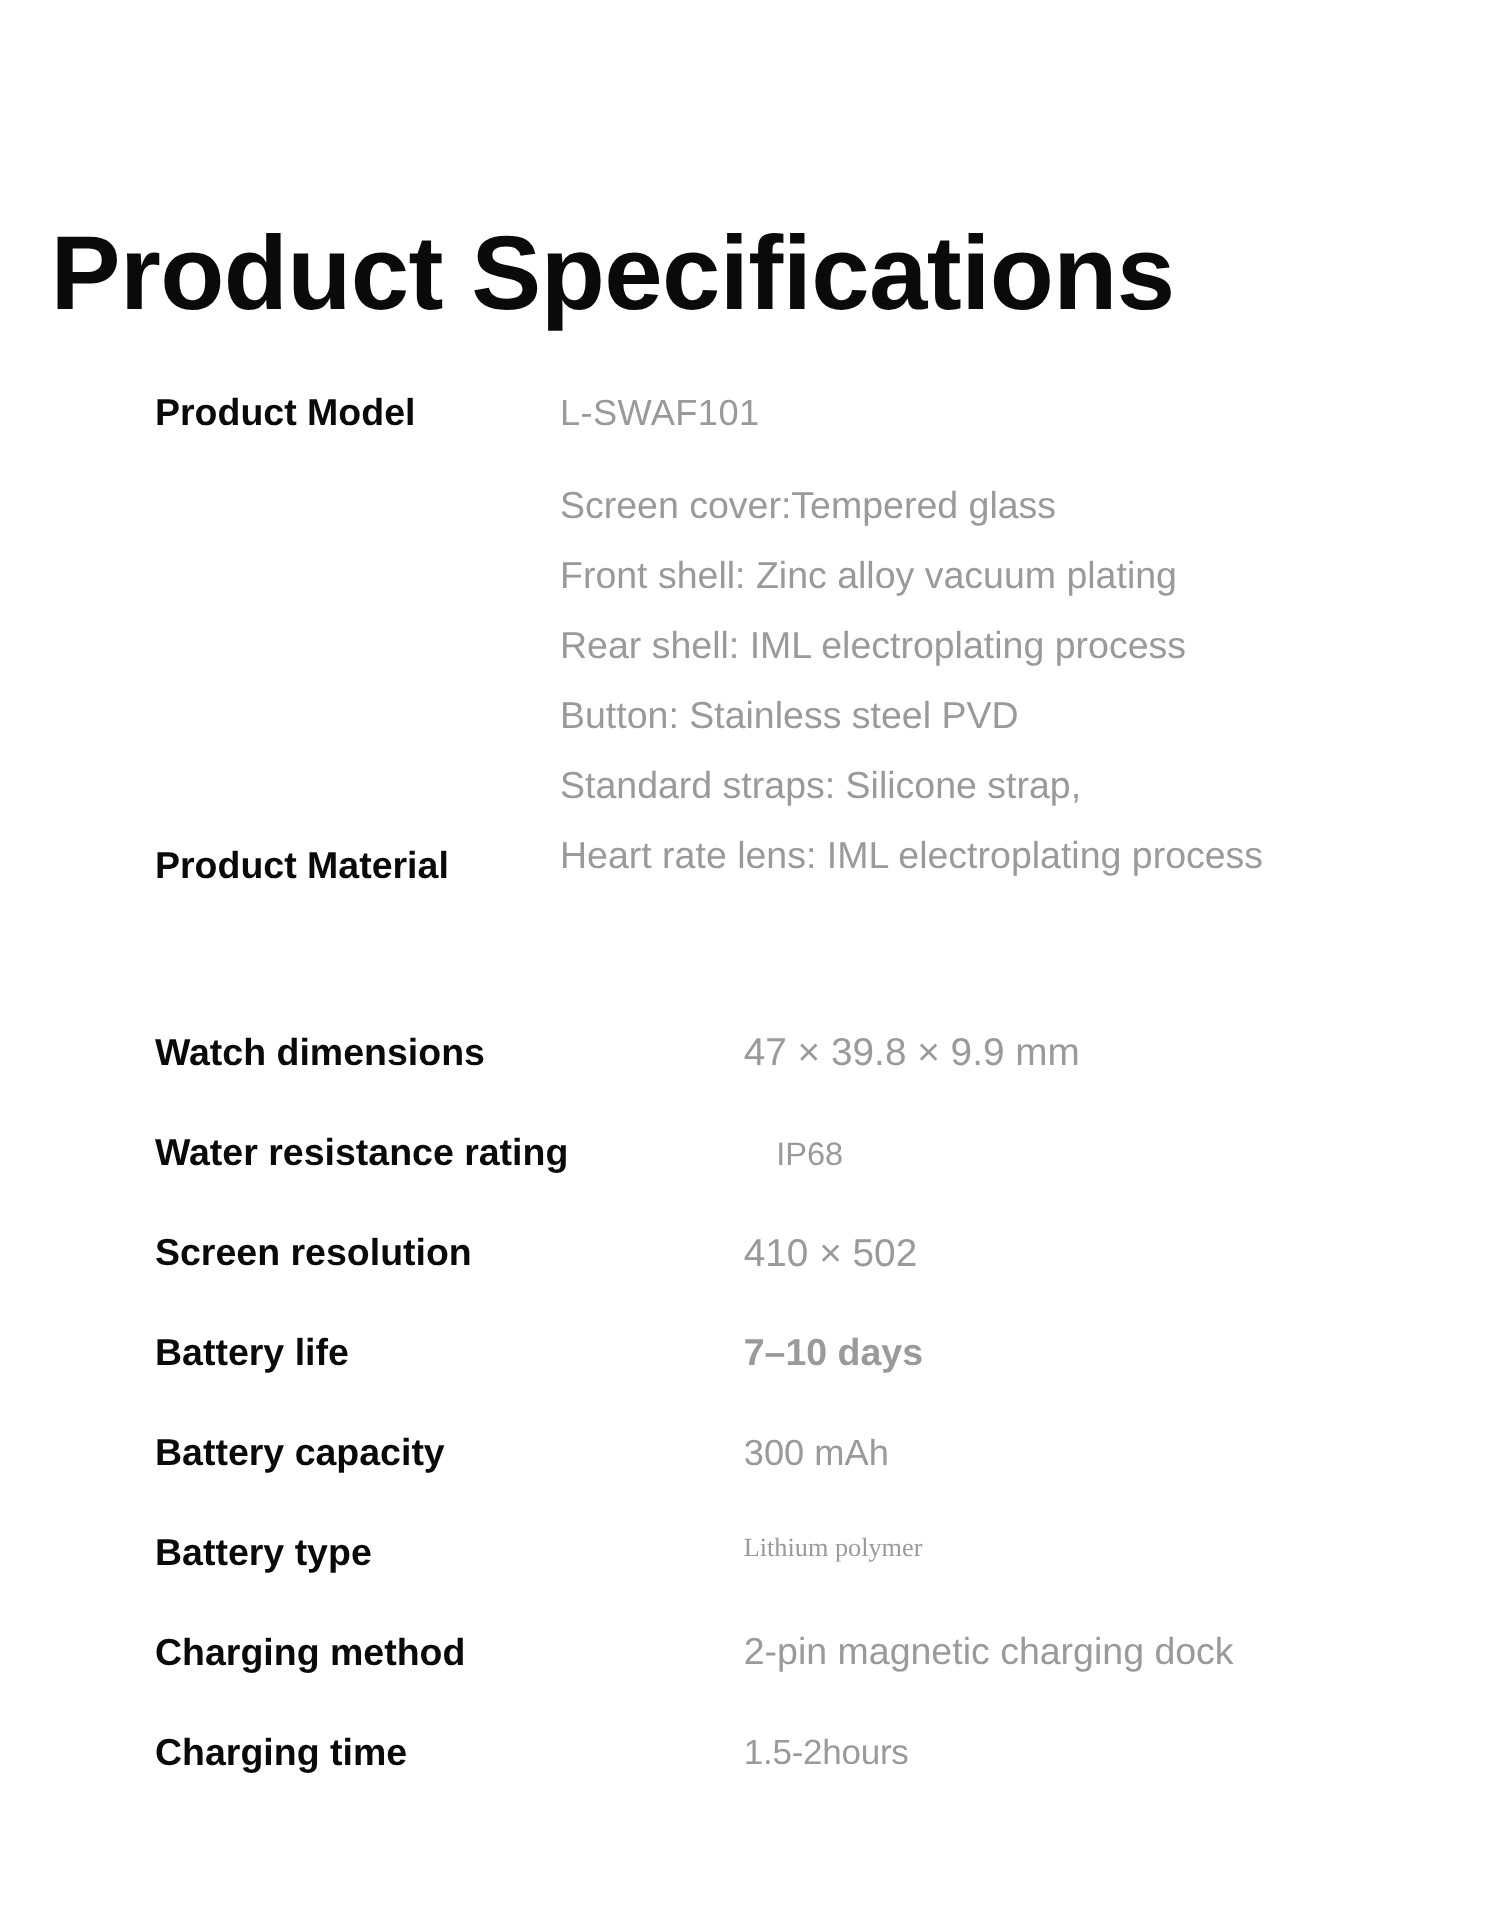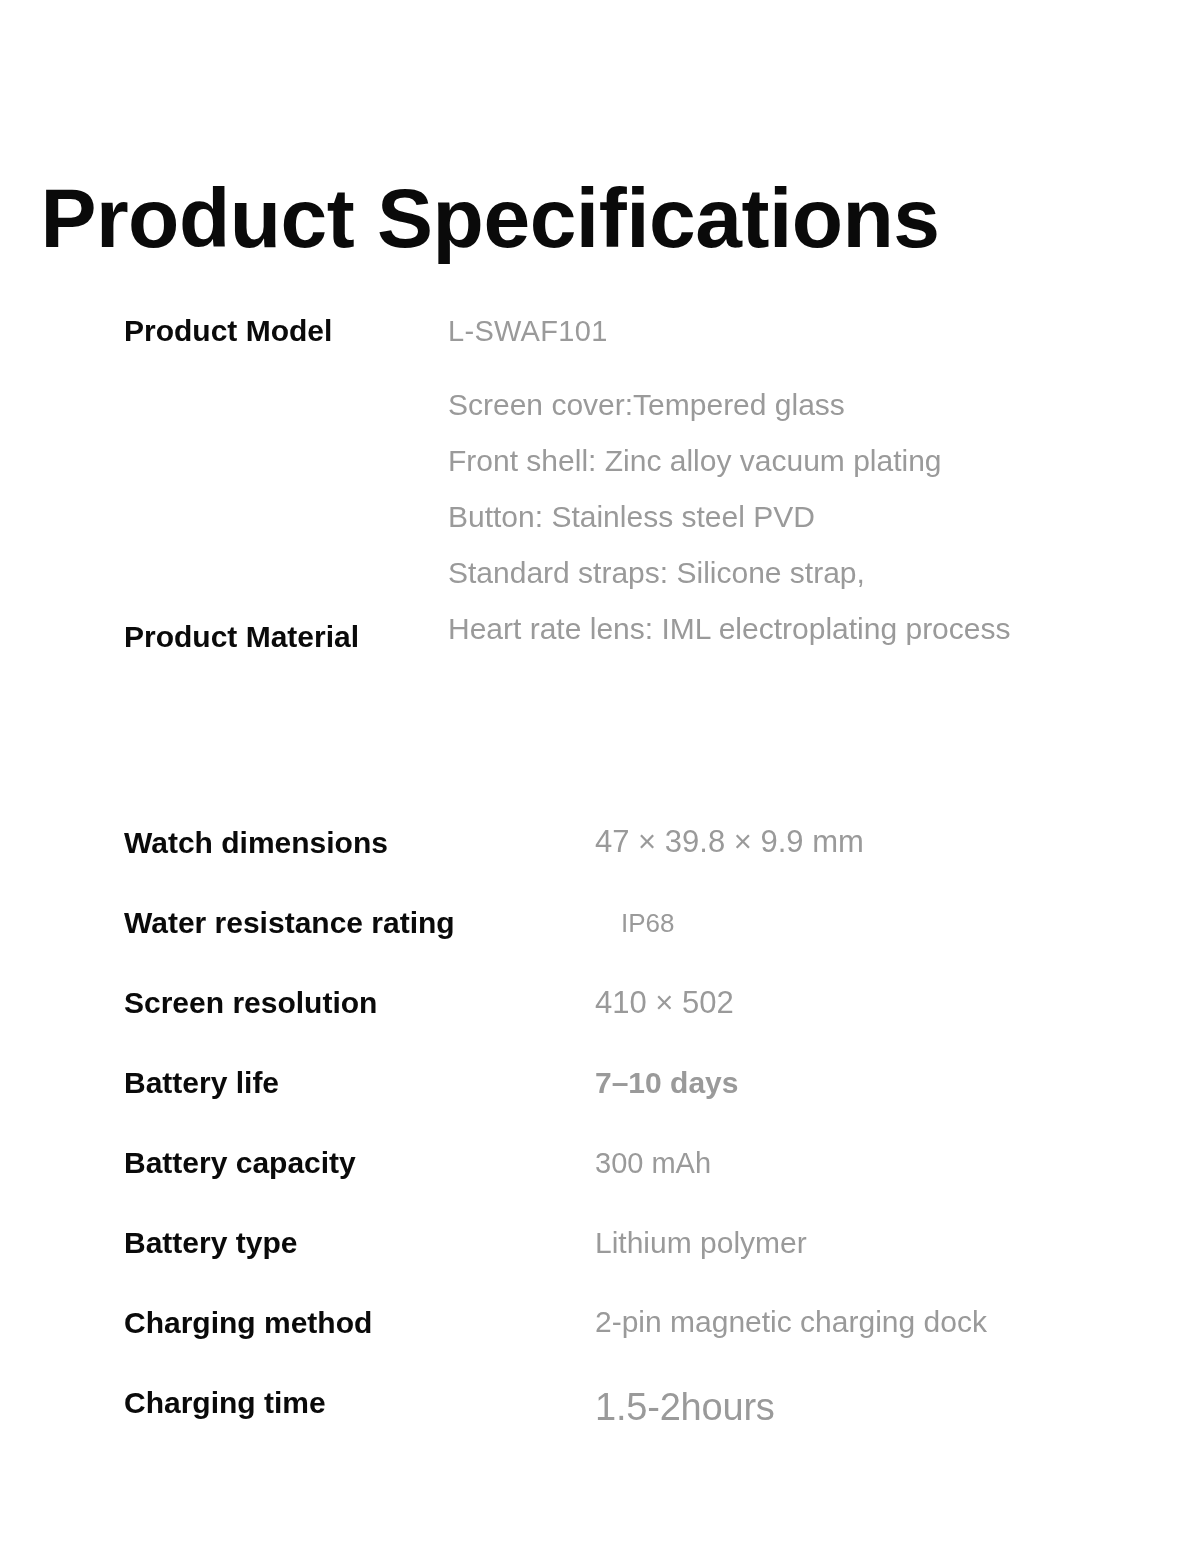--- a/index.html
+++ b/index.html
@@ -119,41 +119,42 @@
     line-height: 1.15;
     white-space: nowrap;
   }
 
   
   .row-bot.r-dimensions .value { font-size: 31px; top: -2px; }
   .row-bot.r-water      .value { font-size: 26px; top: 3px; left: 473px; margin-left: 24px; }
   .row-bot.r-resolution .value { font-size: 31px; top: -1px; }
   .row-bot.r-batlife    .value { font-size: 30px; font-weight: bold; }
   .row-bot.r-batcap     .value { font-size: 29px; top: 1px; }
-  .row-bot.r-battype    .value { font-size: 30px; }
+  .row-bot.r-battype    .value { font-size: 21px; font-family: Liberation Serif, serif; }
   .row-bot.r-charmethod .value { font-size: 30px; top: -1px; }
-  .row-bot.r-chartime   .value { font-size: 38px; letter-spacing: -0.2px; }
+  .row-bot.r-chartime   .value { font-size: 28px; letter-spacing: -0.2px; }
 </style>
 </head>
 <body>
 
 <h1 class="page-title">Product Specifications</h1>
 
 <section class="spec-top">
 
   <div class="row-top row-model">
     <div class="label">Product Model</div>
     <div class="value">L-SWAF101</div>
   </div>
 
   <div class="row-top row-material">
     <div class="label">Product Material</div>
     <div class="value material-list">
       <span class="mline">Screen cover:Tempered glass</span>
       <span class="mline">Front shell: Zinc alloy vacuum plating</span>
+      <span class="mline">Rear shell: IML electroplating process</span>
       <span class="mline">Button: Stainless steel PVD</span>
       <span class="mline">Standard straps: Silicone strap,</span>
       <span class="mline">Heart rate lens: IML electroplating process</span>
     </div>
   </div>
 
 </section>
 
 <section class="spec-bottom">
 

